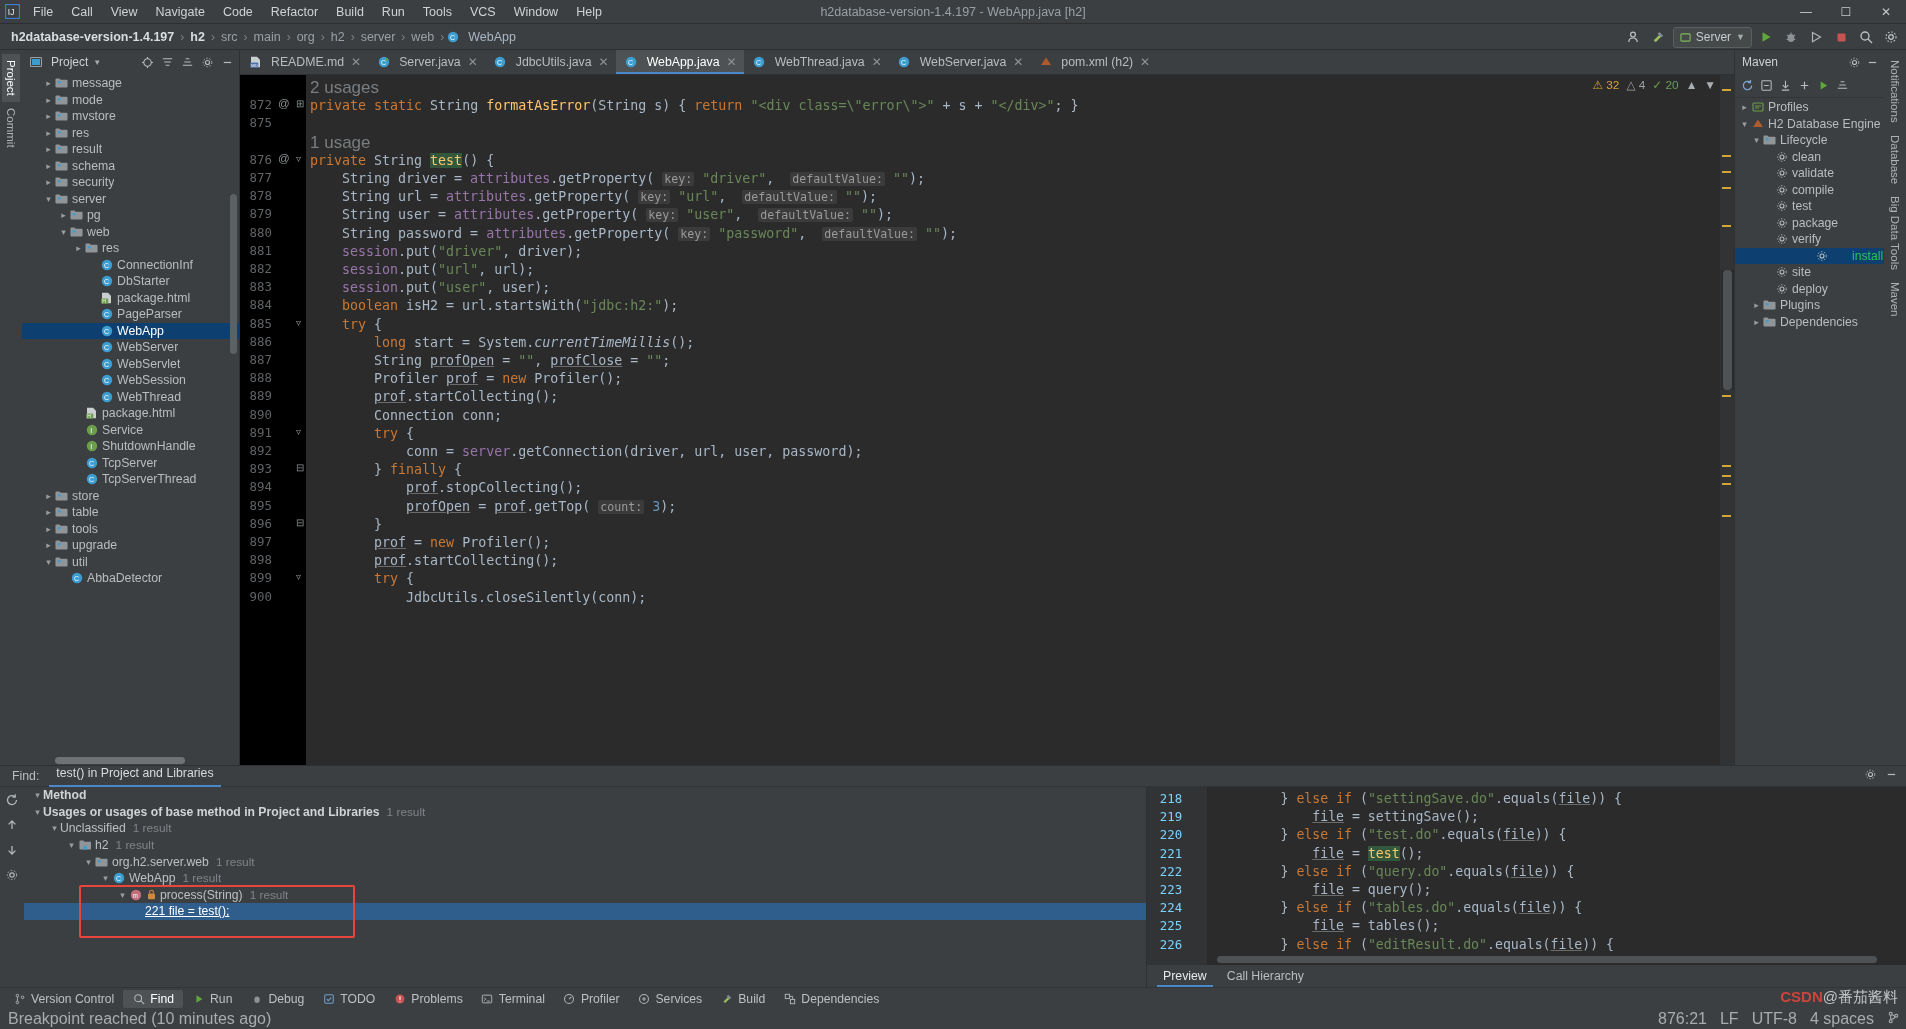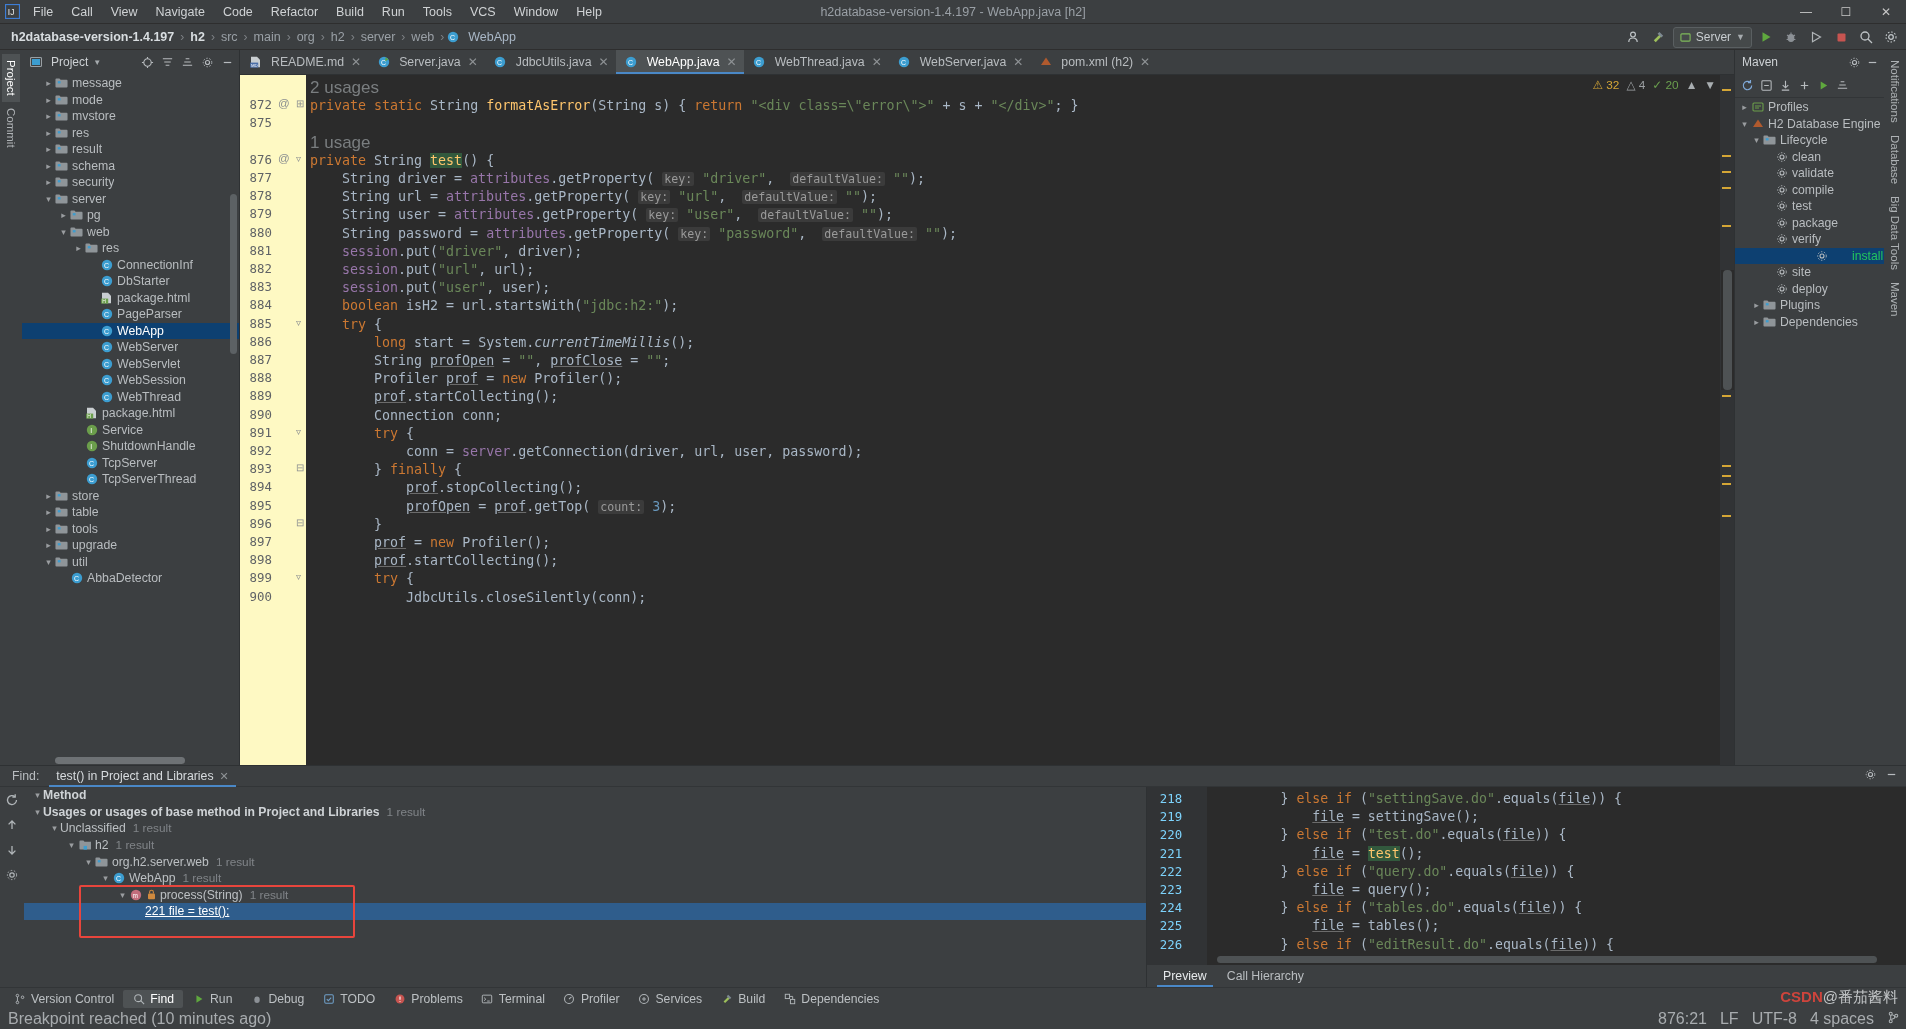--- a/index.html
+++ b/index.html
@@ -56,21 +56,21 @@
 
   
   .editorcol { flex:1 1 auto; display:flex; flex-direction:column; min-width:0; }
   .tabs { height:25px; background:#3c3f41; display:flex; align-items:stretch; border-bottom:1px solid #2e3133; }
   .tab { display:flex; align-items:center; gap:5px; padding:0 7px 0 8px; font-size:12.3px; color:#b9bdc0;
      border-right:0px; position:relative; }
   .tab.active { background:#4e5254; color:#ffffff; }
   .tab.active::after { content:""; position:absolute; left:0; right:0; bottom:0; height:2px; background:#4a88c7; }
   .tabx { color:#8f9396; font-size:12px; margin-left:2px; }
   .editor { flex:1 1 auto; background:#2b2b2b; position:relative; display:flex; overflow:hidden; }
-  .gutter { width:66px; flex:0 0 66px; background:#fef9c3; position:relative; }
+  .gutter { width:66px; flex:0 0 66px; background:#000000; position:relative; }
   .lnum { position:absolute; right:34px; color:#606366; font-size:12.4px;
      font-family:"DejaVu Sans Mono", monospace; text-align:right; width:34px;}
   .gmark { position:absolute; color:#8b8f91; font-size:11.5px; }
   .codearea { flex:1 1 auto; position:relative; font-family:"DejaVu Sans Mono", monospace;
      font-size:13.3px; line-height:18.2px; color:#a9b7c6; white-space:pre; overflow:hidden;}
   .cline { position:absolute; left:0; white-space:pre; }
   .kw { color:#cc7832; } .str{color:#6a8759;} .num{color:#6897bb;} .fn{color:#ffc66d;}
   .fld{color:#9876aa;} .hint{color:#9a9a9a; background:#3b3b3b; border-radius:2px; padding:0 2px; font-size:11.6px;}
   .usage{color:#7a7e80; font-size:17px; font-family:Liberation Sans, sans-serif;}
   .under{ text-decoration:underline; text-decoration-color:#6b6b6b; }
@@ -92,21 +92,21 @@
   .mvrow{height:16.5px;display:flex;align-items:center;font-size:12.2px;color:#b9bdc0;white-space:nowrap;}
   .mvrow.sel{background:#0d4071;color:#22c55e;gap:20px;}
 
   
   .findwin { height:222px; flex:0 0 222px; background:#3c3f41; display:flex; flex-direction:column;
      border-top:1px solid #2e3133; }
   .find-tabbar { height:21px; background:#3c3f41; display:flex; align-items:center; padding-left:12px;
      position:relative; border-bottom:1px solid #323537;}
   .find-lbl{color:#b9bdc0;font-size:12.3px;margin-right:10px;}
   .find-tab{position:relative;display:flex;align-items:center;gap:6px;height:21px;padding:0 7px;
-     color:#d7dbde;font-size:12.3px;}
+     color:#d7dbde;font-size:12.3px;flex-direction:column;}
   .find-tab::after{content:"";position:absolute;left:0;right:0;bottom:0;height:2px;background:#4a88c7;}
   .find-gear{position:absolute;right:8px;top:2px;display:flex;gap:8px;color:#b7bbbe;}
   .find-body{flex:1 1 auto;display:flex;min-height:0;}
   .find-rail{width:24px;flex:0 0 24px;background:#3c3f41;display:flex;flex-direction:column;align-items:center;padding-top:4px;gap:7px;}
   .fri{width:18px;height:18px;display:flex;align-items:center;justify-content:center;color:#adb1b4;font-size:12px;}
   .find-results{flex:1 1 auto;background:#3c3f41;position:relative;overflow:hidden;}
   .frow{height:16.6px;display:flex;align-items:center;font-size:12.2px;color:#bcc0c3;white-space:nowrap;}
   .frow.sel{background:#2f5d8c;color:#ffffff;text-decoration:underline;}
   .frow .cnt{color:#808488;margin-left:7px;font-size:11.8px;}
   .frow b{font-weight:bold;color:#cfd3d6;}

